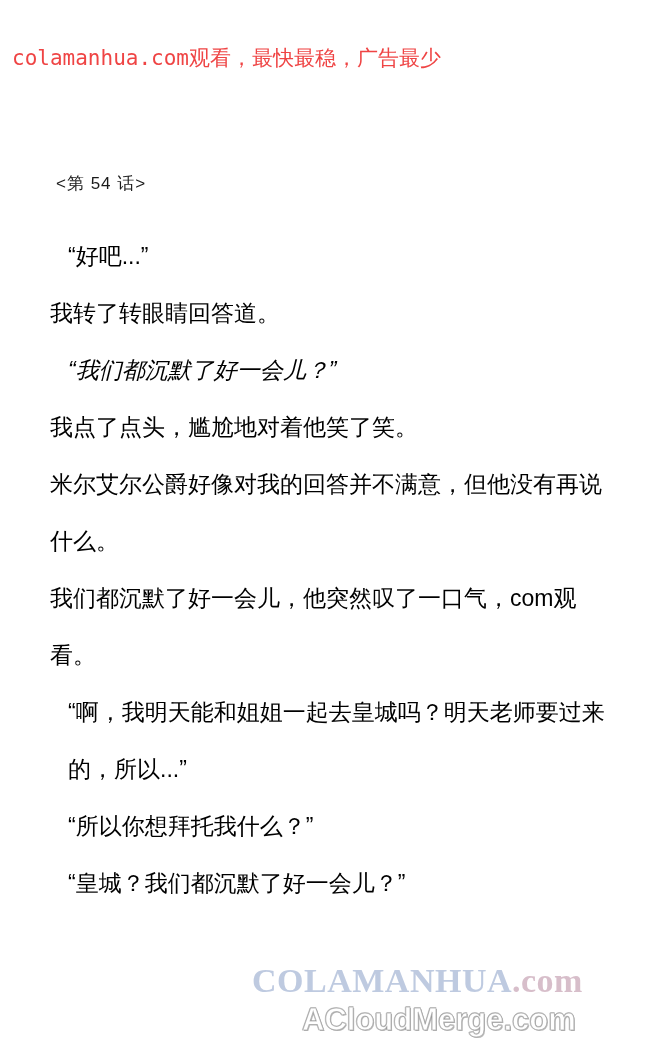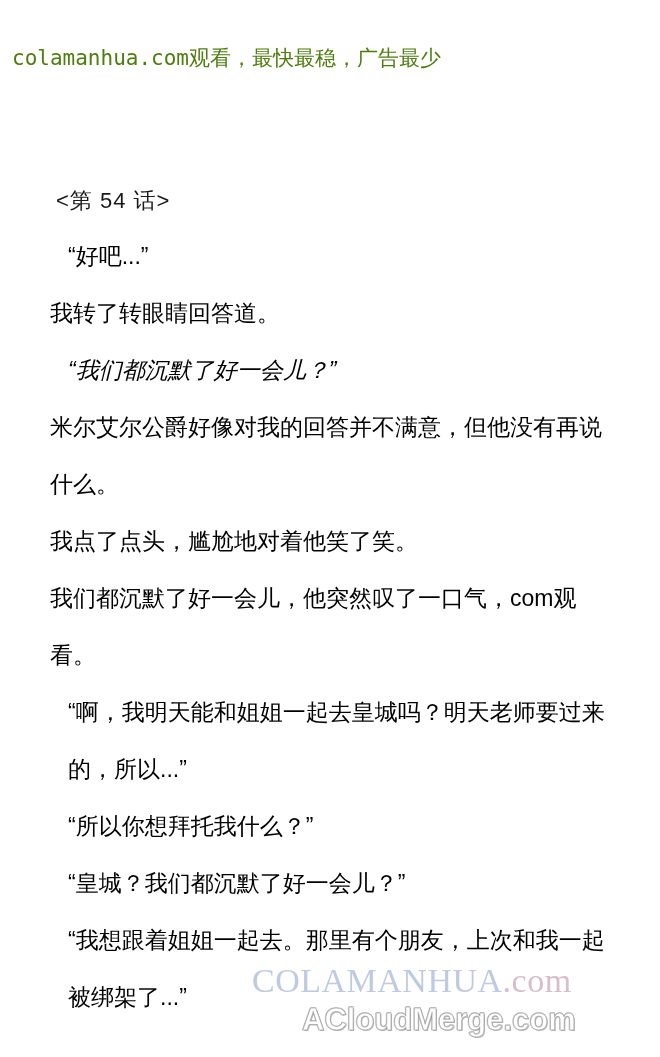--- a/index.html
+++ b/index.html
@@ -22,33 +22,32 @@
     background: #ffffff;
     box-sizing: border-box;
   }
 
   .site-header {
     position: absolute;
     top: 44px;
     left: 12px;
     font-family: "DejaVu Sans Mono", monospace;
     font-size: 21px;
-    color: #4d7c0f;
+    color: #ef4444;
     letter-spacing: 0px;
     white-space: nowrap;
   }
 
   .chapter-title {
     position: absolute;
     top: 172px;
     left: 56px;
-    font-size: 22px;
+    font-size: 17px;
     color: #1a1a1a;
     letter-spacing: 1px;
-    margin-top: 14px;
   }
 
   .body-text {
     position: absolute;
     top: 228px;
     left: 50px;
     width: 570px;
     font-size: 23px;
     line-height: 57px;
     color: #000000;
@@ -65,21 +64,21 @@
   .para.italic {
     font-style: italic;
     padding-left: 18px;
   }
 
   .watermark-main {
     position: absolute;
     left: 252px;
     top: 962px;
     font-family: "Liberation Serif", serif;
-    font-weight: normal;
+    font-weight: bold;
     font-size: 34px;
     color: rgba(150, 170, 205, 0.62);
     letter-spacing: 0.5px;
     white-space: nowrap;
     pointer-events: none;
   }
   .watermark-main .dotcom {
     color: rgba(190, 150, 170, 0.62);
   }
 
@@ -108,27 +107,26 @@
 <div class="page">
 
   <div class="site-header">colamanhua.com观看，最快最稳，广告最少</div>
 
   <div class="chapter-title">&lt;第 54 话&gt;</div>
 
   <div class="body-text">
     <p class="para indent">“好吧...”</p>
     <p class="para">我转了转眼睛回答道。</p>
     <p class="para italic">“我们都沉默了好一会儿？”</p>
+    <p class="para">我点了点头，尴尬地对着他笑了笑。</p>
     <p class="para">米尔艾尔公爵好像对我的回答并不满意，但他没有再说什么。</p>
-    <p class="para">我点了点头，尴尬地对着他笑了笑。</p>
     <p class="para">我们都沉默了好一会儿，他突然叹了一口气，com观看。</p>
     <p class="para indent">“啊，我明天能和姐姐一起去皇城吗？明天老师要过来的，所以...”</p>
     <p class="para indent">“所以你想拜托我什么？”</p>
     <p class="para indent">“皇城？我们都沉默了好一会儿？”</p>
-    <p class="para indent">“我想跟着姐姐一起去。那里有个朋友，上次和我一起被绑架了...”</p>
   </div>
 
   <div class="watermark-main">
     <span>COLAMANHUA</span><span class="dotcom">.com</span>
   </div>
 
   <div class="watermark-sub">ACloudMerge.com</div>
 
 </div>
 

